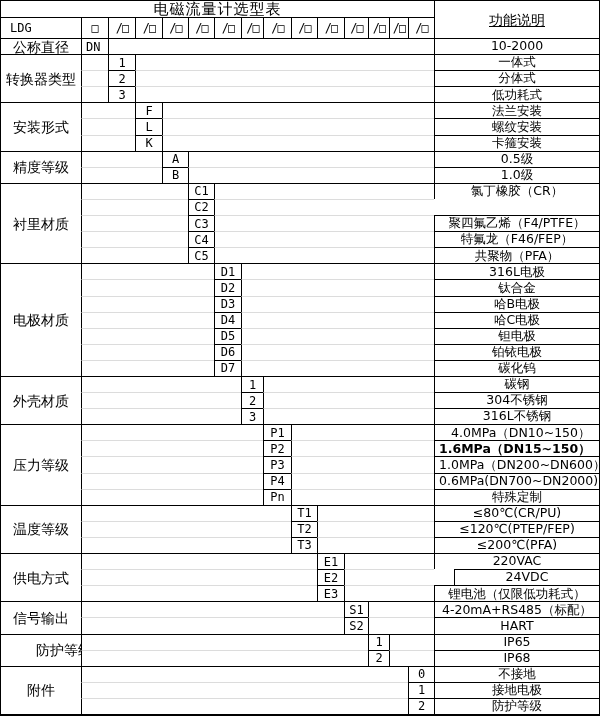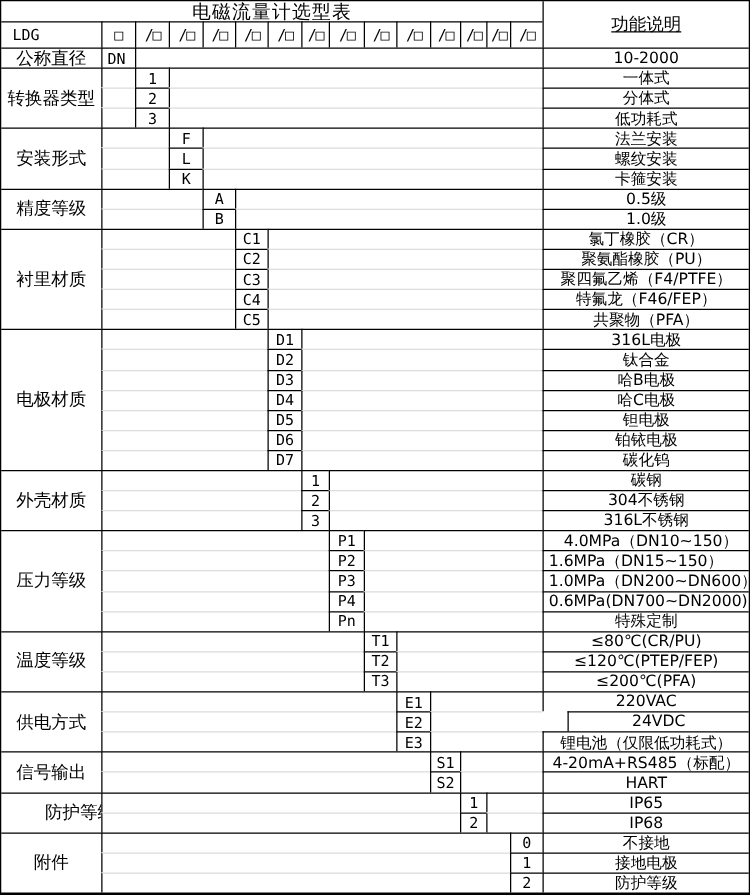--- a/index.html
+++ b/index.html
@@ -93,21 +93,20 @@
     <div class="cell ft bl" style="grid-area: 11 / 6 / span 1 / span 10;"></div>
     <div class="cell bt bl desc" style="grid-area: 11 / 16 / span 1 / span 1;">1.0级</div>
     <div class="cell bt label" style="grid-area: 12 / 1 / span 5 / span 1;">衬里材质</div>
     <div class="cell bt bl" style="grid-area: 12 / 2 / span 1 / span 4;"></div>
     <div class="cell bt bl code" style="grid-area: 12 / 6 / span 1 / span 1;">C1</div>
     <div class="cell bt bl" style="grid-area: 12 / 7 / span 1 / span 9;"></div>
     <div class="cell bt bl desc" style="grid-area: 12 / 16 / span 1 / span 1;">氯丁橡胶（CR）</div>
     <div class="cell ft bl" style="grid-area: 13 / 2 / span 1 / span 4;"></div>
     <div class="cell bt bl code" style="grid-area: 13 / 6 / span 1 / span 1;">C2</div>
     <div class="cell ft bl" style="grid-area: 13 / 7 / span 1 / span 9;"></div>
-    <div class="cell bt bl desc" style="grid-area: 13 / 16 / span 1 / span 1;">聚氨酯橡胶（PU）</div>
     <div class="cell ft bl" style="grid-area: 14 / 2 / span 1 / span 4;"></div>
     <div class="cell bt bl code" style="grid-area: 14 / 6 / span 1 / span 1;">C3</div>
     <div class="cell ft bl" style="grid-area: 14 / 7 / span 1 / span 9;"></div>
     <div class="cell bt bl desc" style="grid-area: 14 / 16 / span 1 / span 1;">聚四氟乙烯（F4/PTFE）</div>
     <div class="cell ft bl" style="grid-area: 15 / 2 / span 1 / span 4;"></div>
     <div class="cell bt bl code" style="grid-area: 15 / 6 / span 1 / span 1;">C4</div>
     <div class="cell ft bl" style="grid-area: 15 / 7 / span 1 / span 9;"></div>
     <div class="cell bt bl desc" style="grid-area: 15 / 16 / span 1 / span 1;">特氟龙（F46/FEP）</div>
     <div class="cell ft bl" style="grid-area: 16 / 2 / span 1 / span 4;"></div>
     <div class="cell bt bl code" style="grid-area: 16 / 6 / span 1 / span 1;">C5</div>
@@ -156,21 +155,21 @@
     <div class="cell ft bl" style="grid-area: 26 / 9 / span 1 / span 7;"></div>
     <div class="cell bt bl desc" style="grid-area: 26 / 16 / span 1 / span 1;">316L不锈钢</div>
     <div class="cell bt label" style="grid-area: 27 / 1 / span 5 / span 1;">压力等级</div>
     <div class="cell bt bl" style="grid-area: 27 / 2 / span 1 / span 7;"></div>
     <div class="cell bt bl code" style="grid-area: 27 / 9 / span 1 / span 1;">P1</div>
     <div class="cell bt bl" style="grid-area: 27 / 10 / span 1 / span 6;"></div>
     <div class="cell bt bl desc lalign" style="grid-area: 27 / 16 / span 1 / span 1; padding-left: 16px;">4.0MPa（DN10~150）</div>
     <div class="cell ft bl" style="grid-area: 28 / 2 / span 1 / span 7;"></div>
     <div class="cell bt bl code" style="grid-area: 28 / 9 / span 1 / span 1;">P2</div>
     <div class="cell ft bl" style="grid-area: 28 / 10 / span 1 / span 6;"></div>
-    <div class="cell bt bl desc lalign" style="grid-area: 28 / 16 / span 1 / span 1;">1.6MPa（DN15~150）</div>
+    <div class="cell bt bl desc lalign" style="grid-area: 28 / 16 / span 1 / span 1; font-weight: bold;">1.6MPa（DN15~150）</div>
     <div class="cell ft bl" style="grid-area: 29 / 2 / span 1 / span 7;"></div>
     <div class="cell bt bl code" style="grid-area: 29 / 9 / span 1 / span 1;">P3</div>
     <div class="cell ft bl" style="grid-area: 29 / 10 / span 1 / span 6;"></div>
     <div class="cell bt bl desc lalign" style="grid-area: 29 / 16 / span 1 / span 1;">1.0MPa（DN200~DN600）</div>
     <div class="cell ft bl" style="grid-area: 30 / 2 / span 1 / span 7;"></div>
     <div class="cell bt bl code" style="grid-area: 30 / 9 / span 1 / span 1;">P4</div>
     <div class="cell ft bl" style="grid-area: 30 / 10 / span 1 / span 6;"></div>
     <div class="cell bt bl desc lalign" style="grid-area: 30 / 16 / span 1 / span 1;">0.6MPa(DN700~DN2000)</div>
     <div class="cell ft bl" style="grid-area: 31 / 2 / span 1 / span 7;"></div>
     <div class="cell bt bl code" style="grid-area: 31 / 9 / span 1 / span 1;">Pn</div>

